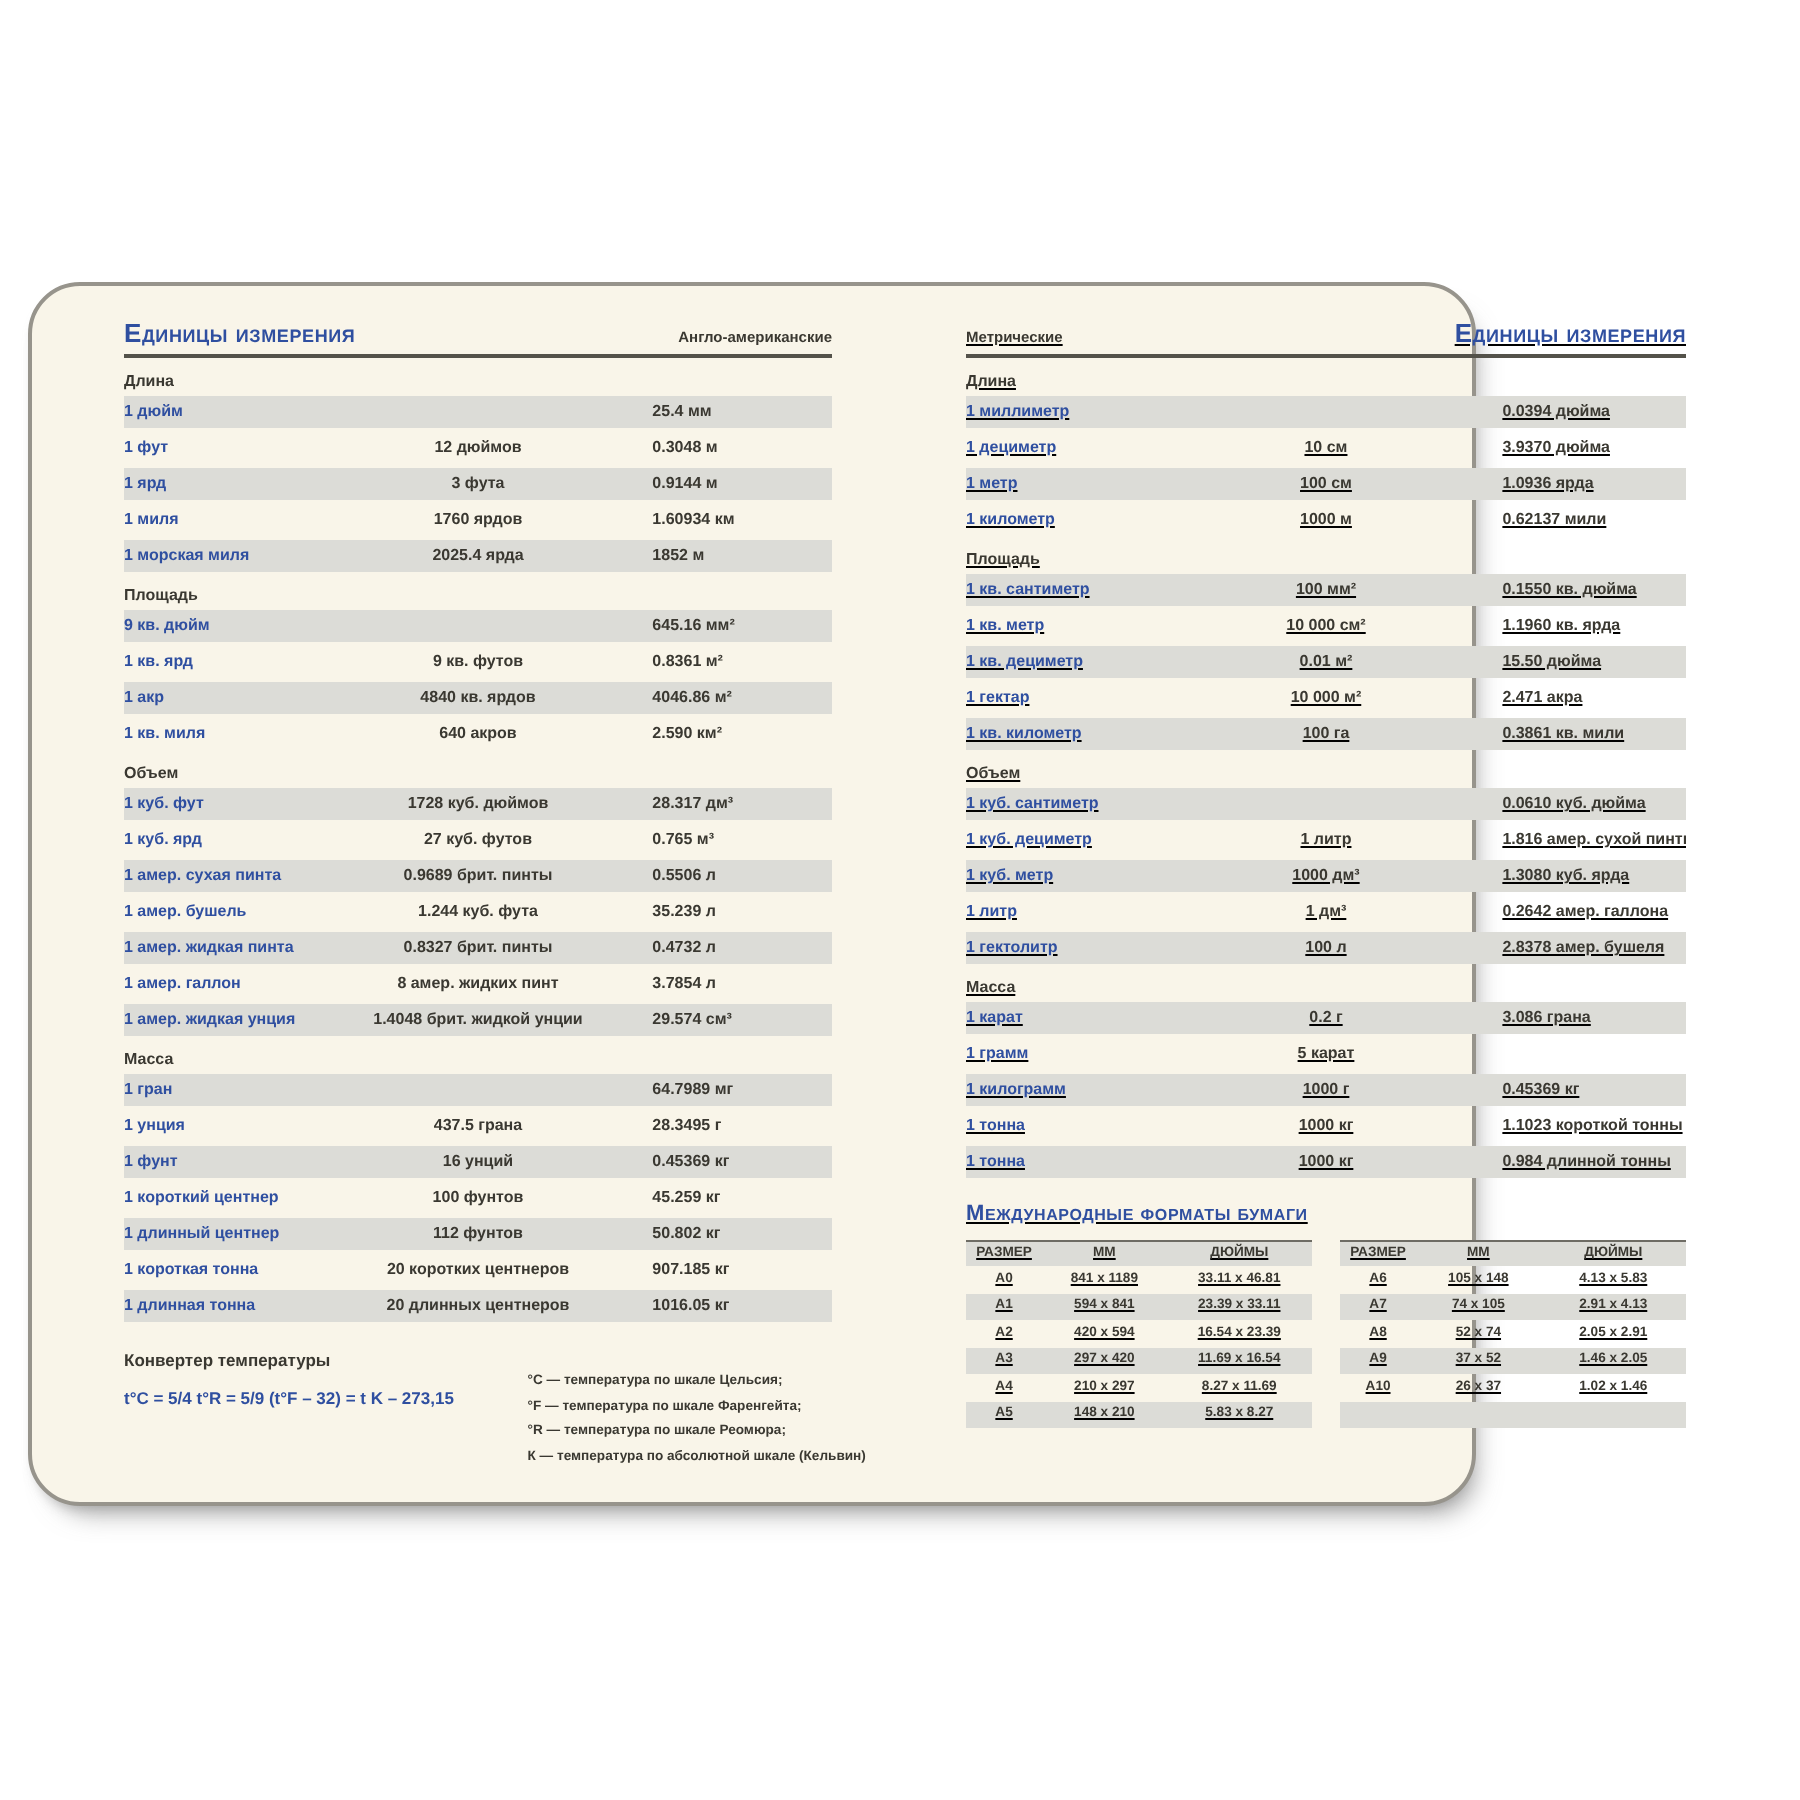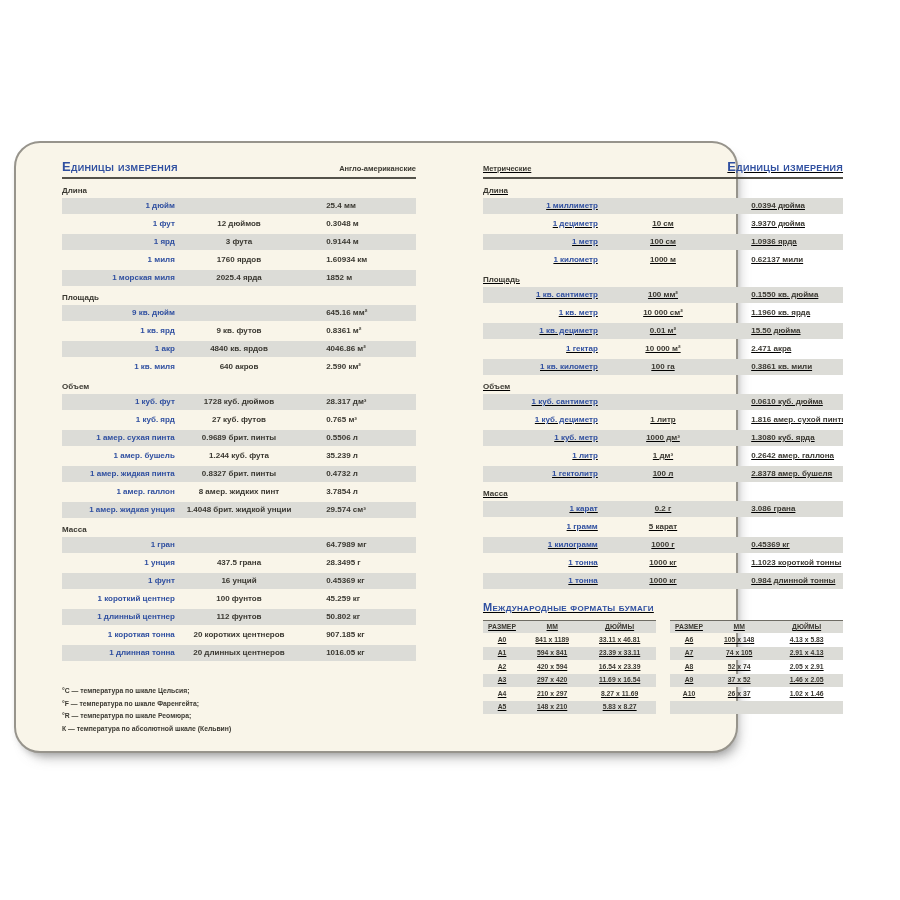--- a/index.html
+++ b/index.html
@@ -28,21 +28,21 @@
   }
   .page-subtitle { font-size:7.5px; font-weight:700; color:#3a3831; padding-bottom:1px; }
 
   .sec-label { font-size:8px; font-weight:700; color:#3a3831; margin:7px 0 3px; }
   .rows .row {
     display:grid; grid-template-columns:33% 34% 33%;
     height:16px; line-height:16px; margin-bottom:2px;
     font-size:8px; font-weight:700; white-space:nowrap;
   }
   .rows .row:nth-child(odd) { background:#dcdcd7; }
-  .row .c1 { color:#2f4fa0; text-align:right; padding-right:4px; overflow:hidden; }
+  .row .c1 { color:#2f4fa0; text-align:left; padding-right:4px; overflow:hidden; }
   .row .c2 { color:#3a3831; text-align:center; overflow:hidden; }
   .row .c3 { color:#3a3831; text-align:left; padding-left:27px; overflow:hidden; }
 
   .temp { margin-top:14px; display:flex; }
   .temp-left { width:57%; }
   .temp-title { font-size:8.5px; font-weight:700; color:#3a3831; }
   .temp-formula { margin-top:9px; font-size:8.5px; font-weight:700; color:#2f4fa0; white-space:nowrap; }
   .temp-notes { width:43%; margin-top:10px; }
   .temp-notes .note { font-size:6.8px; font-weight:700; color:#3a3831; line-height:12.5px; white-space:nowrap; }
 
@@ -196,20 +196,24 @@
               <span class="c3">907.185 кг</span>
             </div>
             <div class="row">
               <span class="c1">1 длинная тонна</span>
               <span class="c2">20 длинных центнеров</span>
               <span class="c3">1016.05 кг</span>
             </div>
           </div>
         </div>
       <div class="temp">
+        <div class="temp-left">
+          <div class="temp-title">Конвертер температуры</div>
+          <div class="temp-formula">t°C = 5/4 t°R = 5/9 (t°F – 32) = t K – 273,15</div>
+        </div>
         <div class="temp-notes">
             <div class="note">°C — температура по шкале Цельсия;</div>
             <div class="note">°F — температура по шкале Фаренгейта;</div>
             <div class="note">°R — температура по шкале Реомюра;</div>
             <div class="note">К — температура по абсолютной шкале (Кельвин)</div>
           </div>
       </div>
     </div>
 
     <div class="page page-right">

